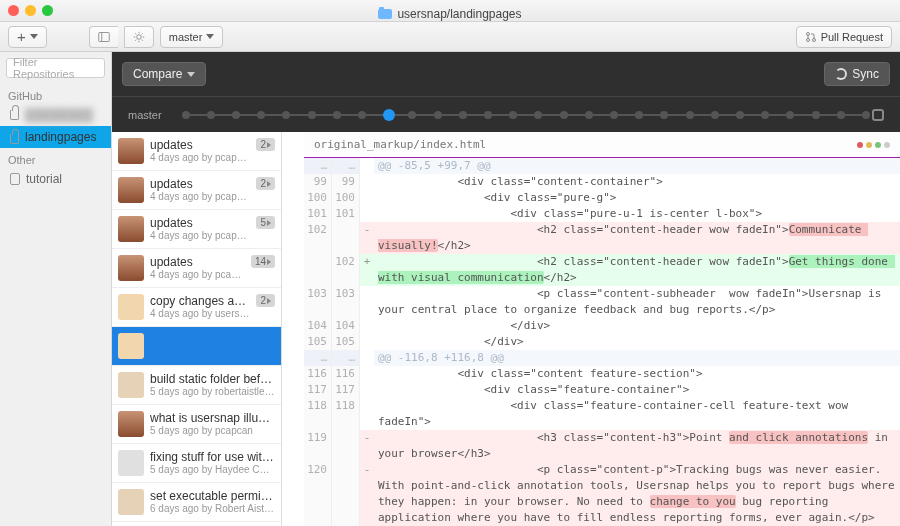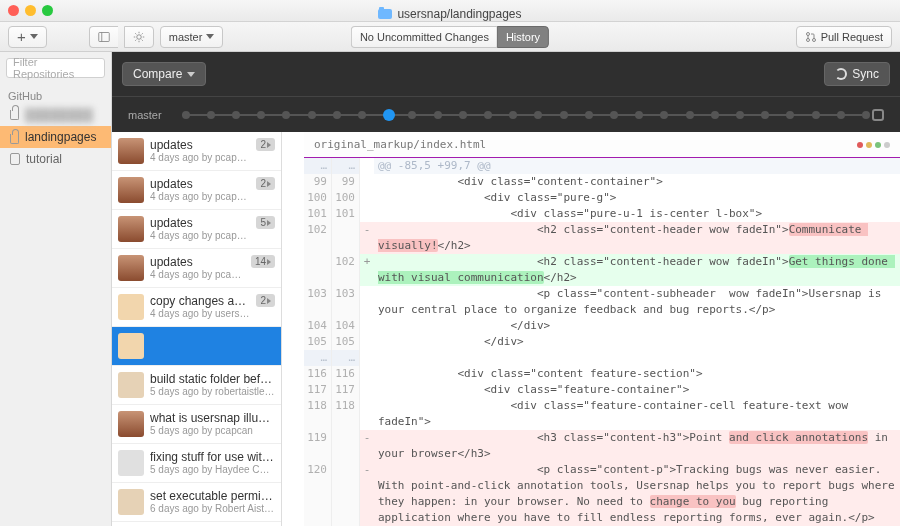--- a/index.html
+++ b/index.html
@@ -19,21 +19,21 @@
 .toolbar .center { position:absolute; left:50%; transform:translateX(-50%); display:flex; }
 .toolbar .right { margin-left:auto; }
 .caret-down { width:0; height:0; border-left:4px solid transparent; border-right:4px solid transparent; border-top:5px solid #666; display:inline-block; }
 .plus { font-size: 15px; line-height: 1; color:#666; }
 .gear { width:12px; height:12px; }
 .main { display:flex; height: calc(526px - 52px); }
 .sidebar { width: 112px; background: #f0f0f0; border-right: 1px solid #d7d7d7; overflow:hidden; }
 .filter { margin: 6px; height: 20px; border: 1px solid #d0d0d0; border-radius: 3px; background:#fff; padding:0 6px; font-size:11px; color:#aaa; display:flex; align-items:center; }
 .side-header { font-size: 11px; color: #888; padding: 6px 8px 2px; }
 .side-item { padding: 4px 10px; font-size: 12px; color:#666; display:flex; align-items:center; gap:6px; cursor:pointer; }
-.side-item.active { background:#fdba74; color:#333;align-items:flex-end; }
+.side-item.active { background:#0ea5e9; color:#333;align-items:flex-end; }
 .lock-icon { width:9px; height:10px; border:1px solid #999; border-top:none; border-radius:0 0 2px 2px; position:relative; display:inline-block; }
 .lock-icon:before { content:""; position:absolute; top:-5px; left:1px; width:5px; height:5px; border:1px solid #999; border-bottom:none; border-radius:4px 4px 0 0; }
 .repo-icon { width:10px; height:12px; border:1px solid #999; border-radius:2px; display:inline-block; }
 .content { flex:1; display:flex; flex-direction:column; overflow:hidden; }
 .history-bar { height: 44px; background:#2f2f2f; display:flex; align-items:center; padding:0 10px; }
 .compare { height:24px; padding:0 10px; background:#555; color:#eee; border:1px solid #666; border-radius:4px; display:flex; align-items:center; gap:5px; font-size:12px; cursor:pointer; }
 .sync { margin-left:auto; height:24px; padding:0 10px; background:#555; color:#eee; border:1px solid #666; border-radius:4px; display:flex; align-items:center; gap:5px; font-size:12px; cursor:pointer; }
 .sync-icon { width:12px; height:12px; border:2px solid #ddd; border-left-color:transparent; border-radius:50%; display:inline-block; }
 .timeline { height: 36px; background:#2f2f2f; border-top:1px solid #444; display:flex; align-items:center; padding:0 16px; position:relative; }
 .timeline .branch-name { color:#aaa; font-size:11px; margin-right:20px; }
@@ -116,28 +116,20 @@
           <line x1="3" y1="13" x2="4.5" y2="11.5"></line>
           <line x1="11.5" y1="4.5" x2="13" y2="3"></line>
         </g>
       </svg>
   </div>
   <div class="tbtn">
       <span>master</span>
       <span class="caret-down"></span>
     </div>
 
-  <div class="center">
-    <div class="tbtn segment-left">
-        <span>No Uncommitted Changes</span>
-      </div>
-    <div class="tbtn segment-right selected">
-        <span>History</span>
-      </div>
-  </div>
 
   <div class="right">
     <div class="tbtn">
       <svg width="12" height="12" viewBox="0 0 16 16">
           <circle cx="4" cy="4" r="2" fill="none" stroke="#666"></circle>
           <circle cx="4" cy="12" r="2" fill="none" stroke="#666"></circle>
           <circle cx="12" cy="12" r="2" fill="none" stroke="#666"></circle>
           <path d="M4 6 V10 M8 4 H11 a1 1 0 0 1 1 1 V10" fill="none" stroke="#666"></path>
         </svg>
       <span>Pull Request</span>
@@ -152,20 +144,21 @@
     <div id="side-sections">
         <div class="side-header">GitHub</div>
         <div class="side-item">
           <span class="lock-icon"></span>
           <span class="blur">████████</span>
         </div>
         <div class="side-item active">
           <span class="lock-icon"></span>
           <span>landingpages</span>
         </div>
+        <div class="side-header">Other</div>
         <div class="side-item">
           <span class="repo-icon"></span>
           <span>tutorial</span>
         </div>
       </div>
   </div>
 
   <div class="content">
     <div class="history-bar">
       <div class="compare">
@@ -363,20 +356,21 @@
             <div class="dl ">
               <div class="ln">105</div>
               <div class="ln2">105</div>
               <div class="sign"></div>
               <div class="code wrap">                &lt;/div&gt;</div>
             </div>
             <div class="dl hunk">
               <div class="ln">…</div>
               <div class="ln2">…</div>
               <div class="sign"></div>
+              <div class="code wrap">@@ -116,8 +116,8 @@</div>
             </div>
             <div class="dl ">
               <div class="ln">116</div>
               <div class="ln2">116</div>
               <div class="sign"></div>
               <div class="code wrap">            &lt;div class="content feature-section"&gt;</div>
             </div>
             <div class="dl ">
               <div class="ln">117</div>
               <div class="ln2">117</div>

